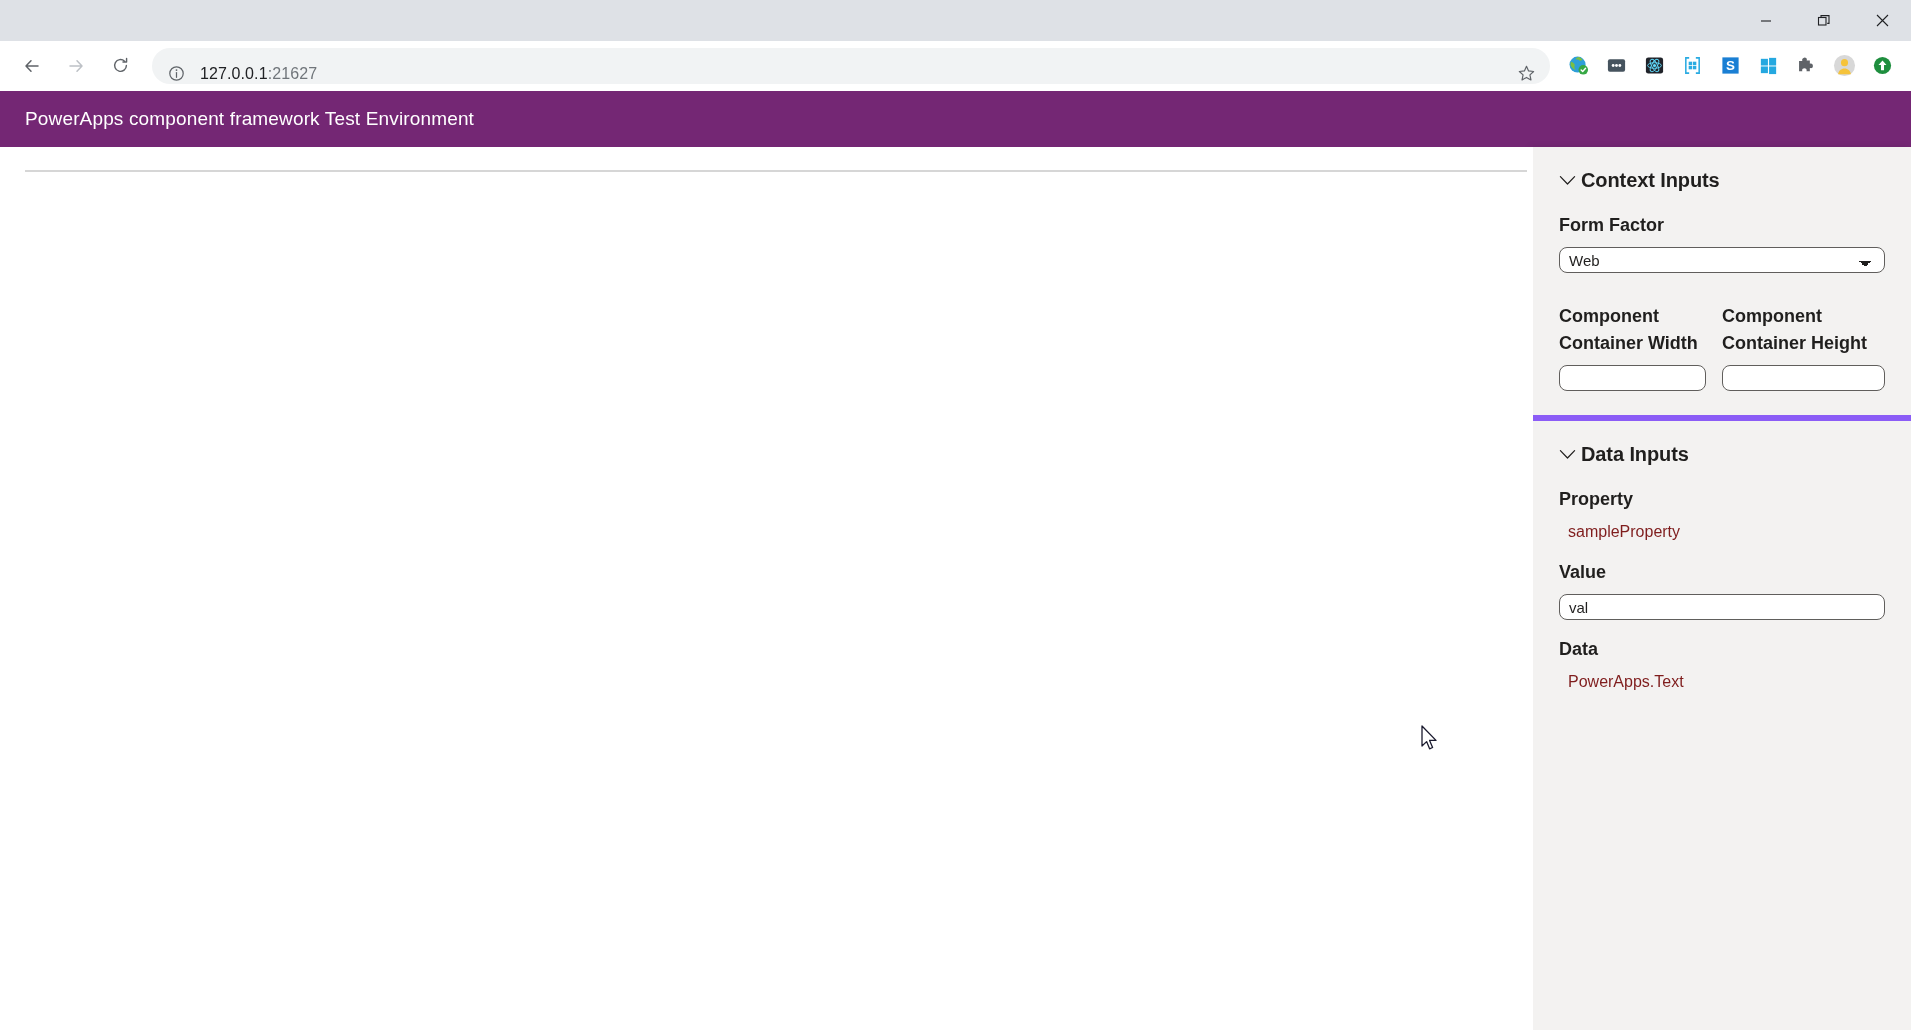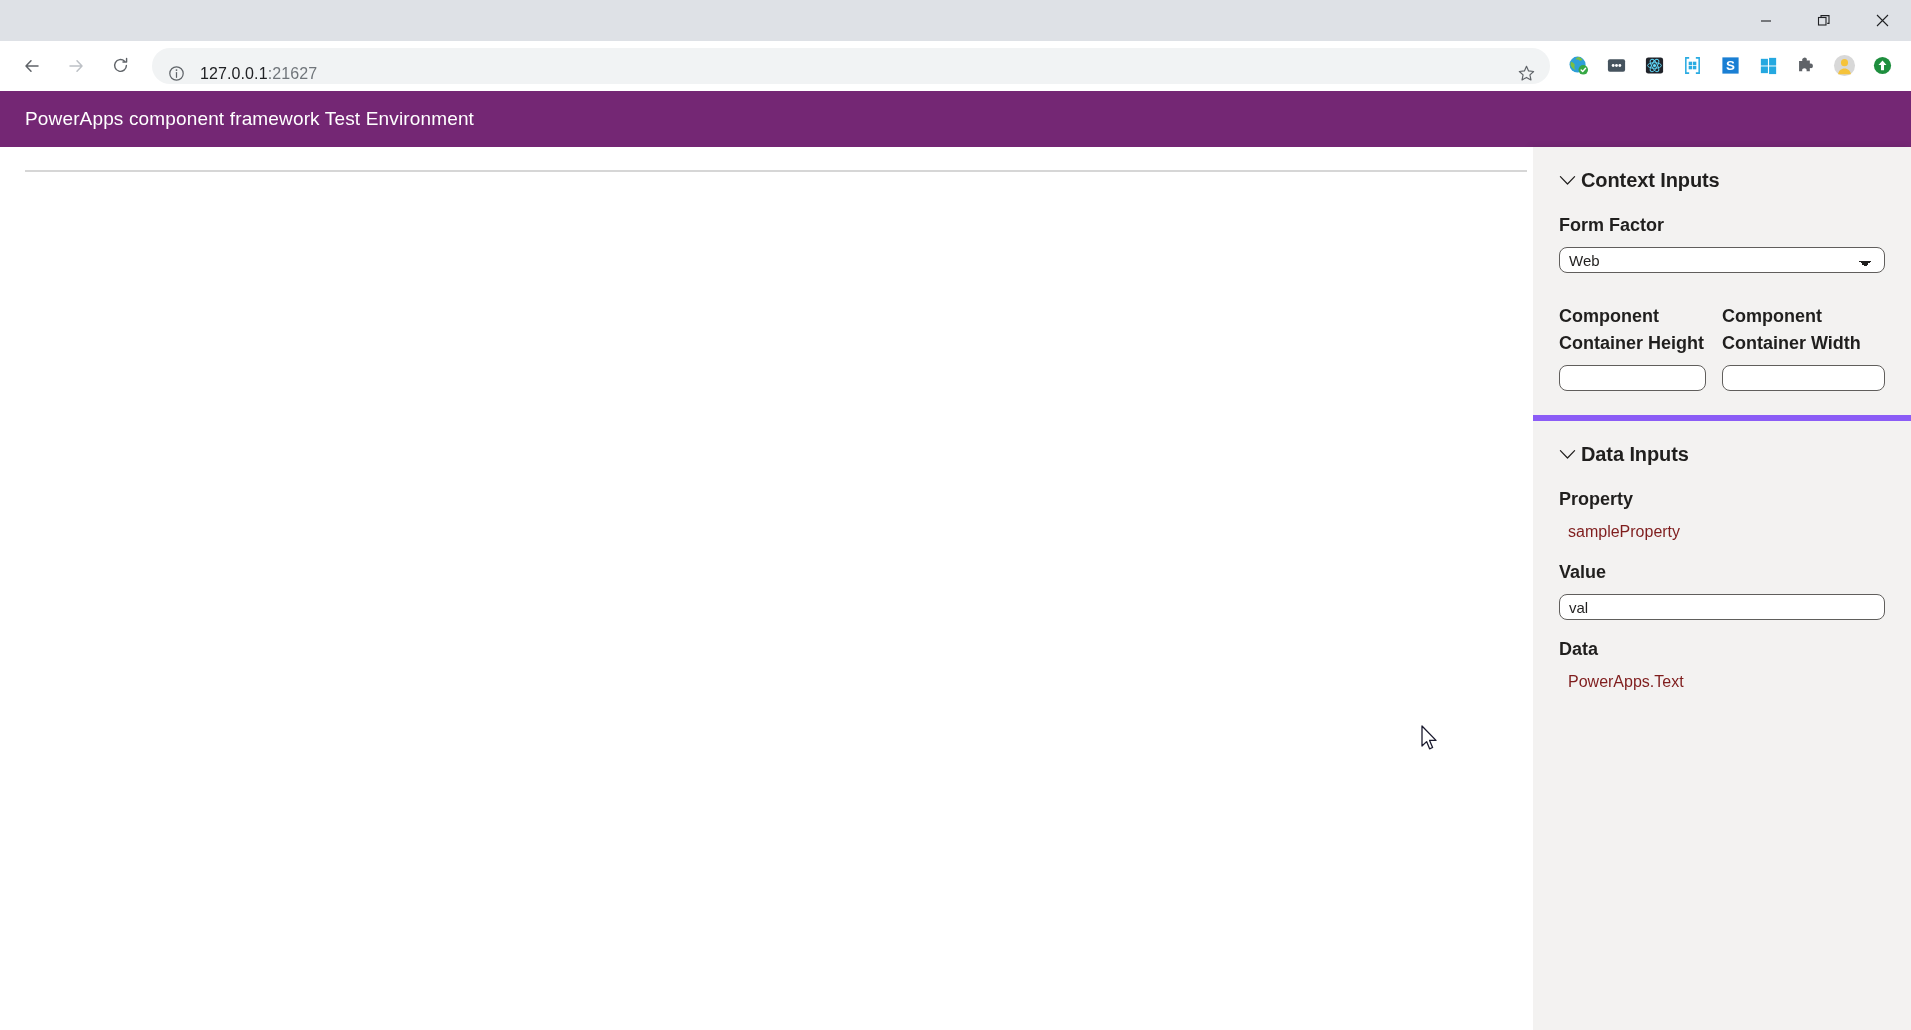--- a/index.html
+++ b/index.html
@@ -331,26 +331,26 @@
             <div class="field-label">Form Factor</div>
             <select class="ctrl">
               <option>Web</option>
             </select>
           </div>
 
           <div class="spacer-block"></div>
 
           <div class="two-col">
             <div class="col">
+              <div class="field-label">Component Container Width</div>
+              <input class="ctrl col-input-w" type="text" value="" style="">
+            </div>
+            <div class="col">
               <div class="field-label">Component Container Height</div>
               <input class="ctrl col-input-h" type="text" value="" style="">
-            </div>
-            <div class="col">
-              <div class="field-label">Component Container Width</div>
-              <input class="ctrl col-input-w" type="text" value="" style="">
             </div>
           </div>
         </div>
 
         <div class="section" style="border-bottom:none;">
           <div class="section-head">
             <span class="chev">
               <svg width="17" height="11" viewBox="0 0 17 11">
                 <path d="M1.4 1.6 L8.5 9 L15.6 1.6" stroke="#201f1e" stroke-width="1.2" fill="none" stroke-linecap="round" stroke-linejoin="round"></path>
               </svg>

